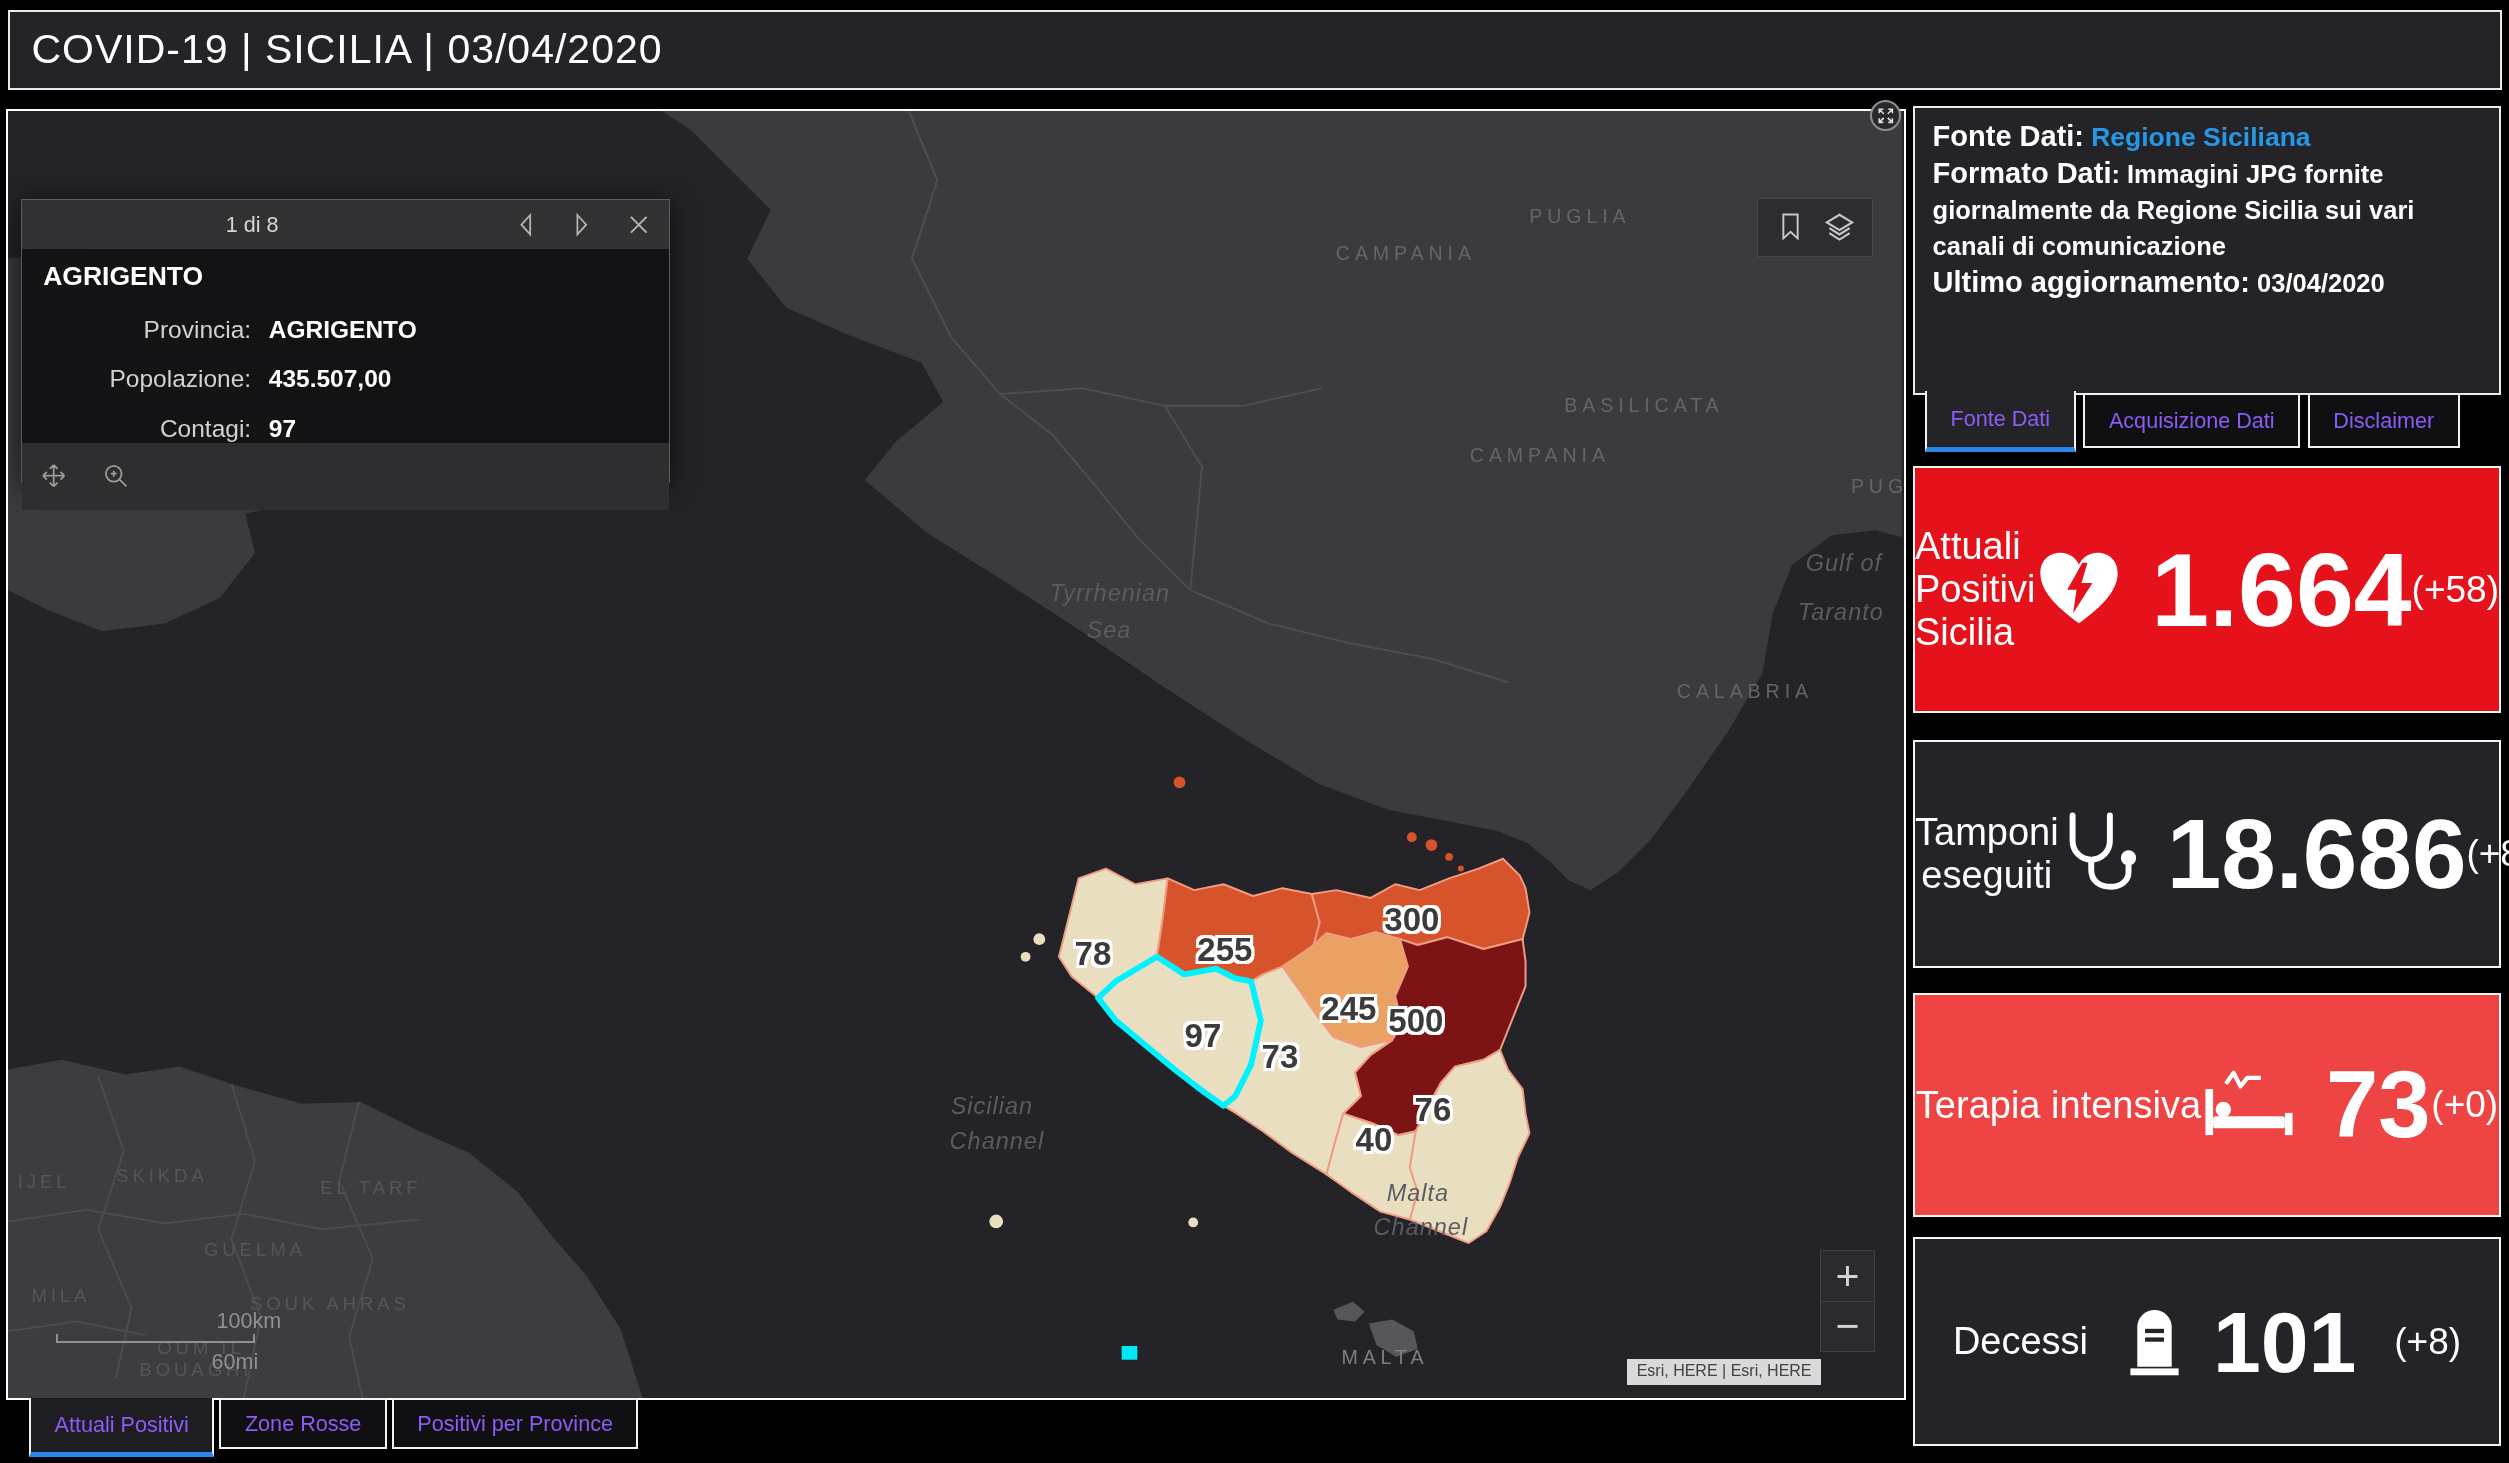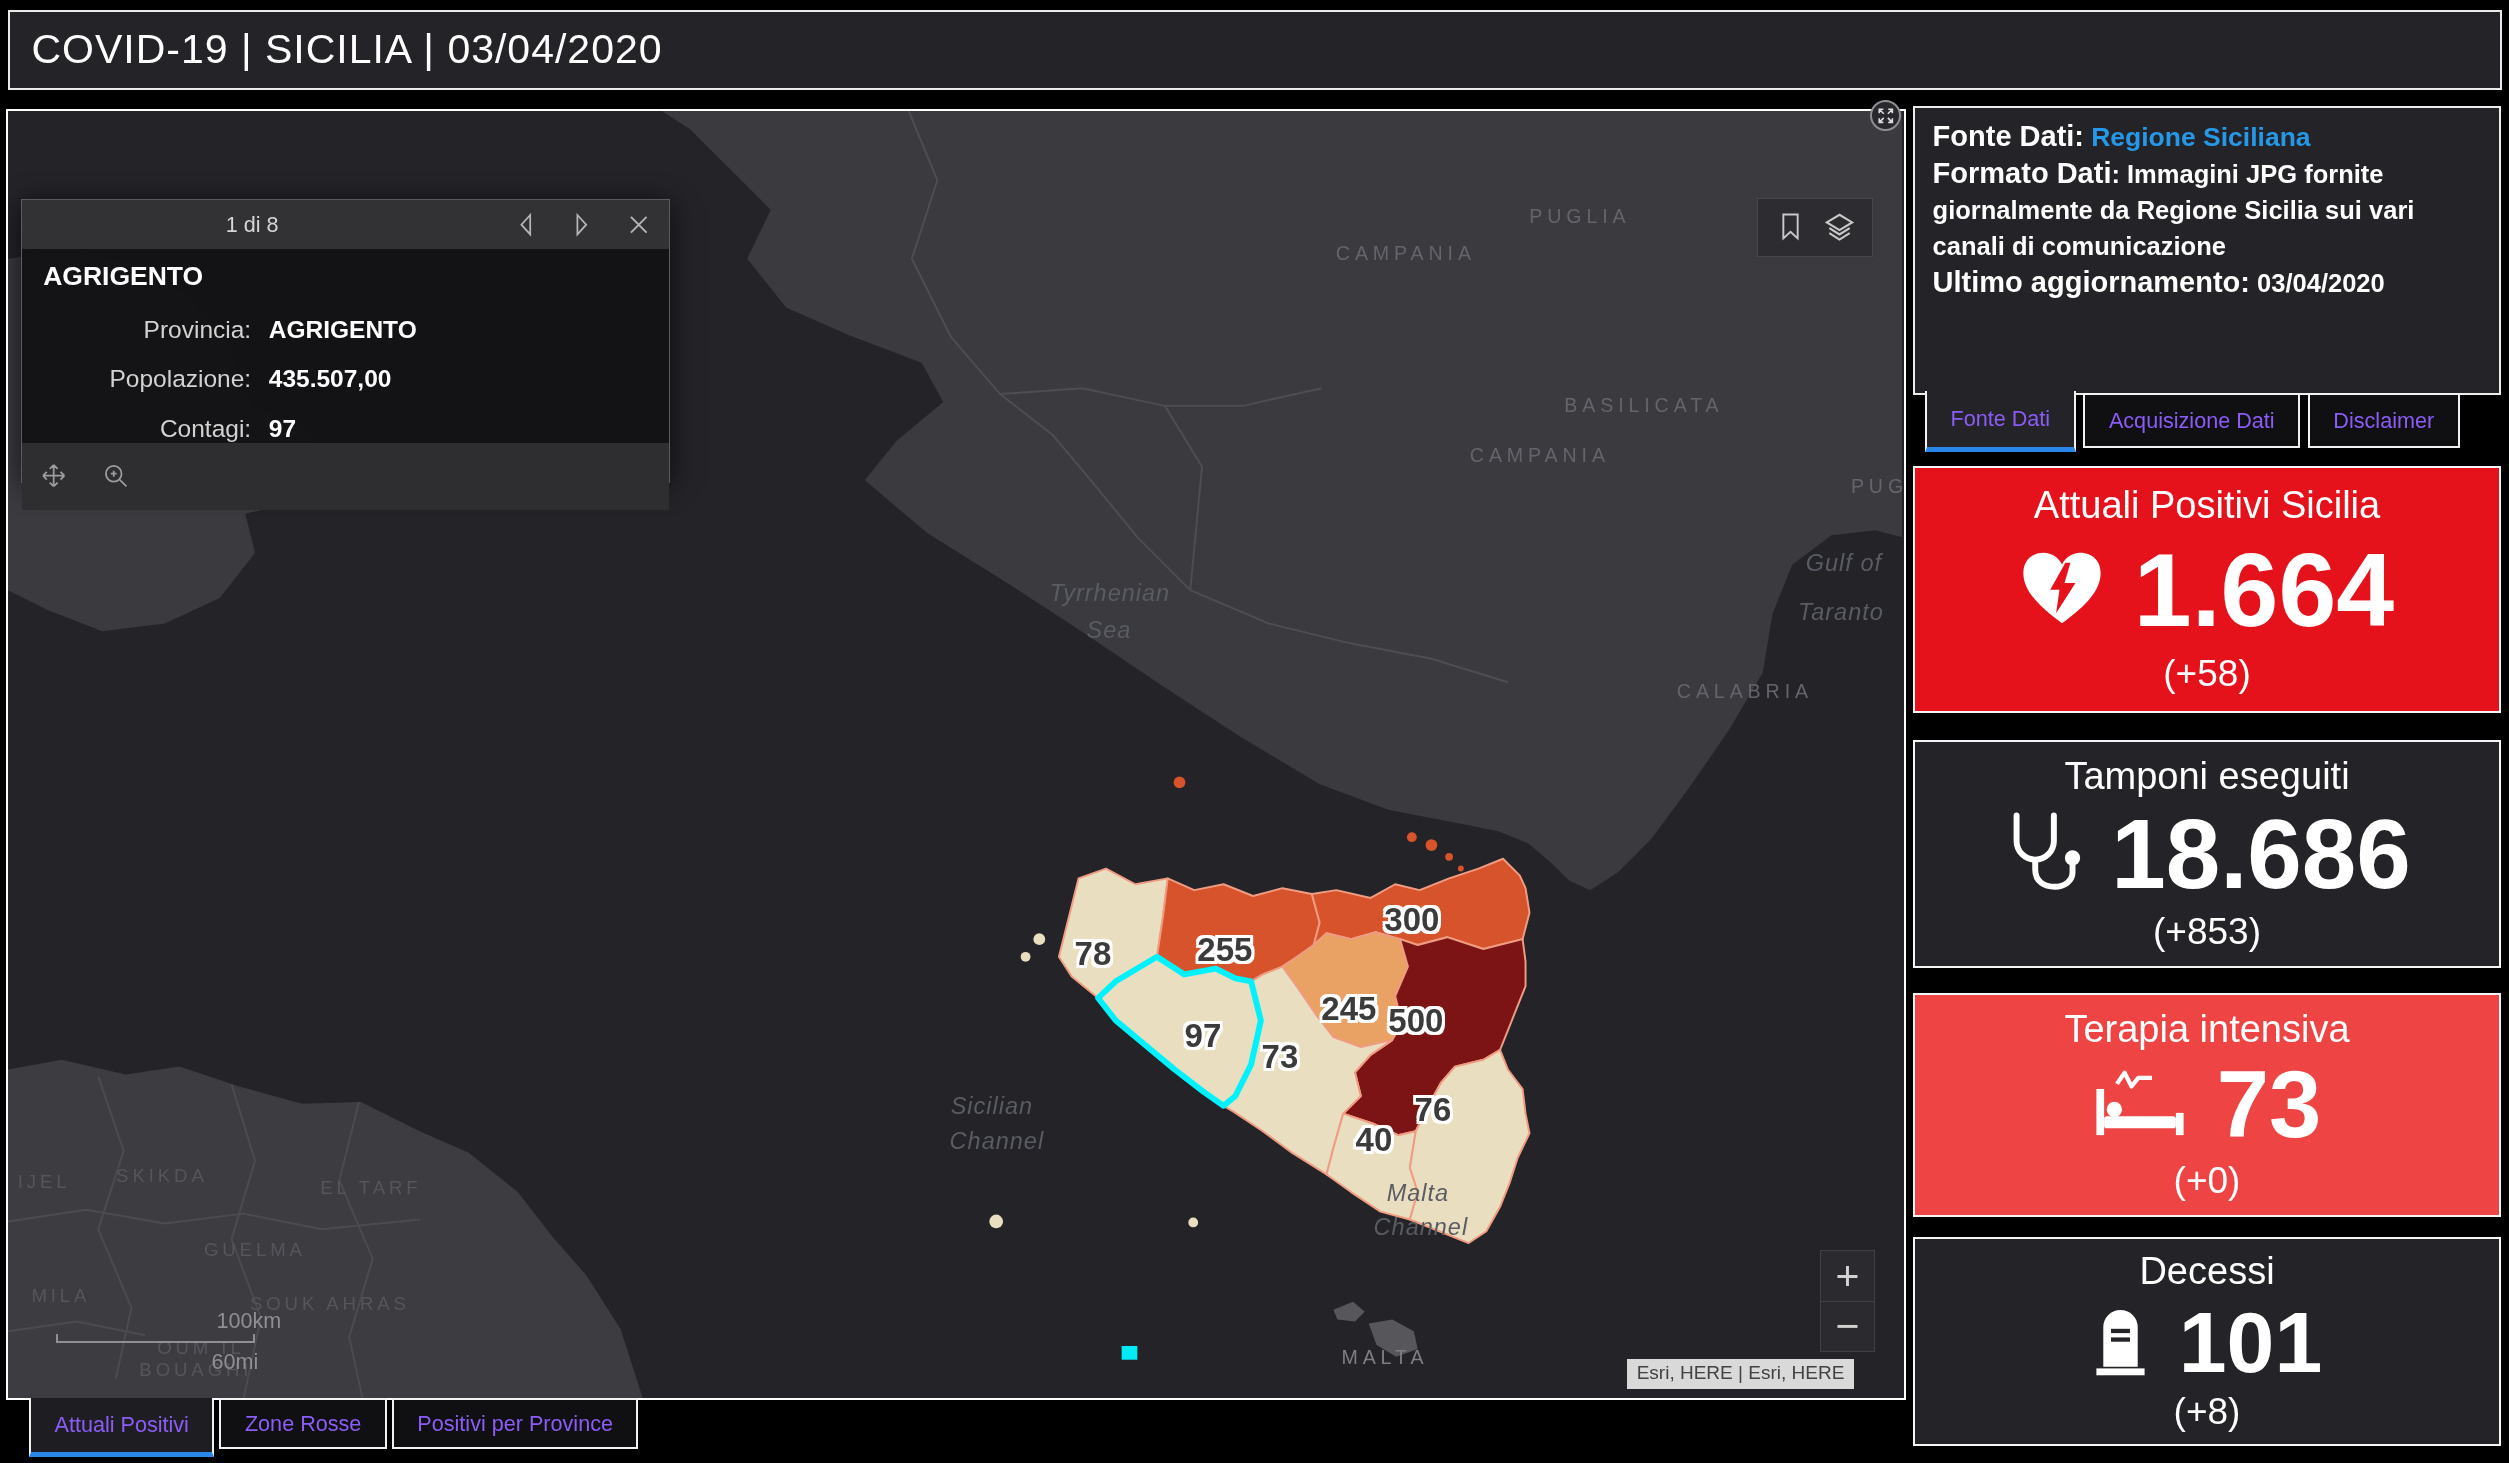--- a/index.html
+++ b/index.html
@@ -71,21 +71,21 @@
     position:absolute; left:1812px; top:1156px; width:55px; height:102px;
     background:#2b2b2f; border:1px solid #404045; display:flex; flex-direction:column;
   }
   .zoom-ctrl button {
     flex:1; background:none; border:none; color:#d2d2d2; font-size:41px; line-height:1;
     cursor:pointer; font-family:"Liberation Sans", sans-serif;
   }
   .zoom-ctrl button:first-child { border-bottom:1px solid #404045; }
   .attribution {
     position:absolute; left:1619px; top:1265px; background:#d9d9d9; color:#424242;
-    font-size:19px; padding:2.9px 9.8px 4.9px 9.8px; white-space:nowrap;
+    font-size:16px; padding:2.9px 9.8px 4.9px 9.8px; white-space:nowrap;
   }
   
   .scaleline { position:absolute; left:48px; top:1247px; width:199px; height:2px; background:#8f8f95; }
   .scaleline::before, .scaleline::after { content:""; position:absolute; top:-7.8px; width:2px; height:9.8px; background:#8f8f95; }
   .scaleline::before { left:0; } .scaleline::after { right:0; }
   .scaletext { position:absolute; transform:translate(-50%,-50%); color:#8f8f95; font-size:21.6px; }
   
   .expand-btn {
     position:absolute; left:1870px; top:100px; width:31px; height:31px; border-radius:50%;
     background:#29292d; border:2px solid #8f8f93; cursor:pointer; z-index:30;
@@ -102,21 +102,21 @@
   .side-tabs { position:absolute; left:1925px; top:393px; display:flex; gap:7.8px; z-index:5; }
   .tab {
     height:55px; padding:0 23.5px; display:flex; align-items:center; justify-content:center;
     font-size:21.6px; color:#8b5cf6; background:#101013; border:2px solid #f2f2f2; cursor:pointer;
     white-space:nowrap;
   }
   .tab.active { background:#242428; border-top:none; border-bottom:5.9px solid #2a86e8; height:61px; margin-top:-2px; }
   
   .card {
     position:absolute; left:1913px; width:588px; border:2px solid #f5f5f5;
-    display:flex; flex-direction:column; align-items:center; justify-content:space-evenly;
+    display:flex; flex-direction:row; align-items:center; justify-content:space-evenly;
     padding:5.9px 0; color:#fff;
   }
   .card-title { font-size:38px; font-weight:500; }
   .card-main { display:flex; align-items:center; gap:30px; }
   .card-value { font-weight:700; line-height:1; }
   .card-delta { font-size:37px; font-weight:500; }
   .c1 .card-value { font-size:104px; } .c2 .card-value { font-size:98px; }
   .c3 .card-value { font-size:94px; }  .c4 .card-value { font-size:86px; }
   
   .bottom-tabs { position:absolute; left:29px; top:1398px; display:flex; gap:5px; z-index:5; }

